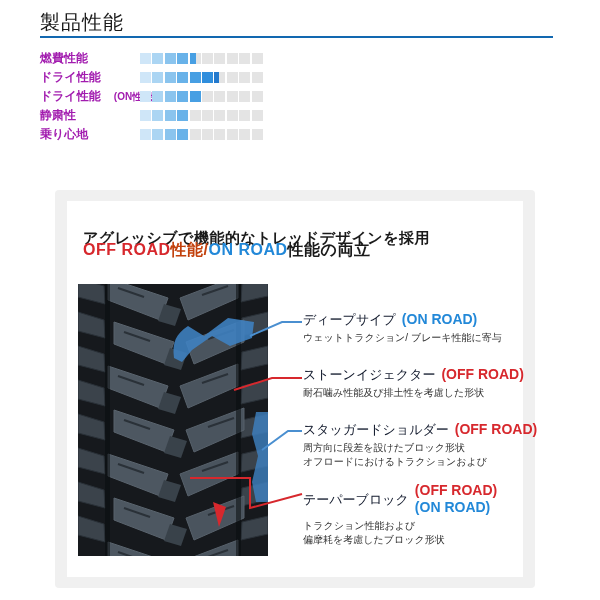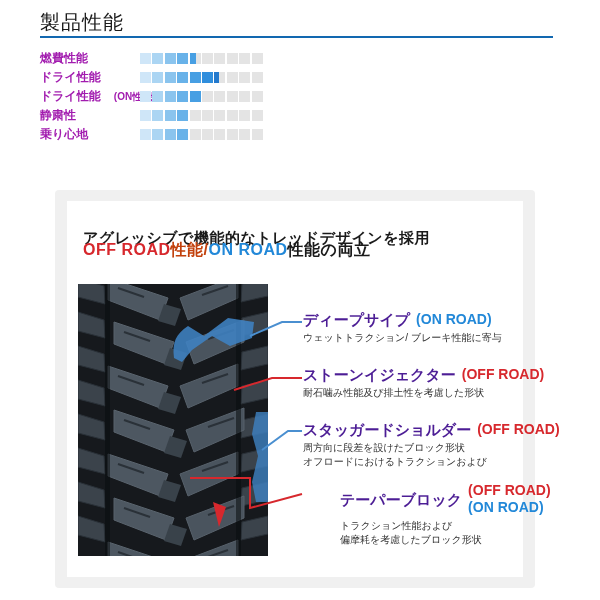--- a/index.html
+++ b/index.html
@@ -19,21 +19,21 @@
   .panel{position:absolute;left:55px;top:190px;width:480px;height:398px;background:#f0f0f0;border-radius:4px;}
   .card{position:absolute;left:12px;top:11px;right:12px;bottom:11px;background:#ffffff;}
   
   .feat-heading{position:absolute;left:83px;top:213px;font-size:15px;font-weight:bold;letter-spacing:0.5px;margin-top:16px;}
   .road-line{position:absolute;left:83px;top:240px;font-size:16px;font-weight:bold;letter-spacing:0.5px;}
   
   .tire{position:absolute;left:78px;top:284px;width:190px;height:272px;}
   
   .callout{position:absolute;left:303px;width:235px;}
   .co-titlerow{display:flex;align-items:center;gap:6px;}
-  .co-title{font-size:15px;font-weight:bold;color:#4c1d95;white-space:nowrap;line-height:17px;}
+  .co-title{font-size:13px;font-weight:normal;color:#0f172a;white-space:nowrap;line-height:17px;}
   .co-tag{font-size:14px;font-weight:bold;white-space:nowrap;line-height:17px;}
   .co-tags-col{display:flex;flex-direction:column;line-height:16px;}
   .co-desc{margin-top:3px;font-size:10px;line-height:14px;color:#333;}
   .overlay{position:absolute;left:0;top:0;width:600px;height:600px;pointer-events:none;}
 </style>
 </head>
 <body>
 
 <div class="page">
 
@@ -199,21 +199,21 @@
       <div class="callout" style="top: 421px;">
         <div class="co-titlerow">
           <span class="co-title">スタッガードショルダー</span>
           <span class="co-tag" style="color: rgb(215, 40, 45);">(OFF ROAD)</span>
         </div>
         <div class="co-desc">
           <div>周方向に段差を設けたブロック形状</div>
           <div>オフロードにおけるトラクションおよび</div>
         </div>
       </div>
-      <div class="callout" style="top: 482px; margin-left: 37px;">
+      <div class="callout" style="top: 482px;">
         <div class="co-titlerow">
           <span class="co-title">テーパーブロック</span>
           <span class="co-tags-col">
             <span class="co-tag" style="color: rgb(215, 40, 45);">(OFF ROAD)</span>
             <span class="co-tag" style="color: rgb(34, 136, 216);">(ON ROAD)</span>
           </span>
         </div>
         <div class="co-desc">
           <div>トラクション性能および</div>
           <div>偏摩耗を考慮したブロック形状</div>

